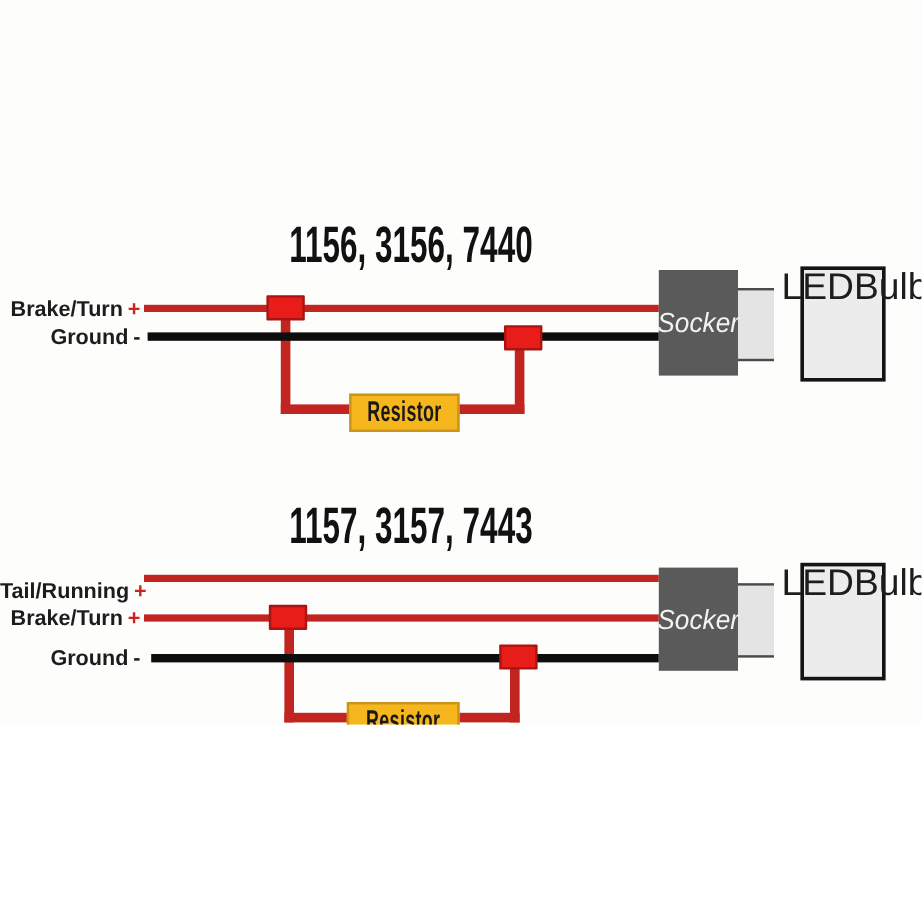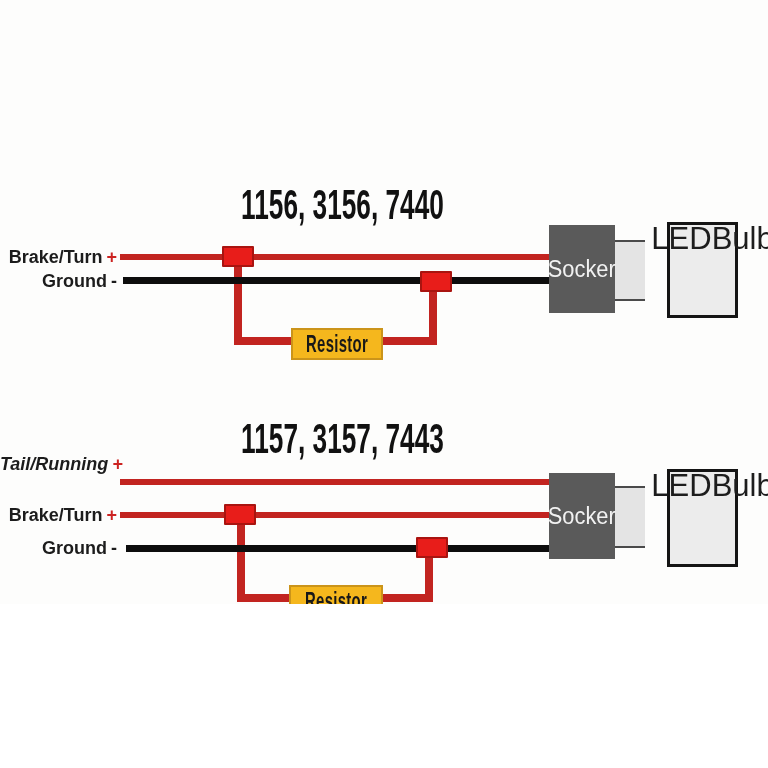--- a/index.html
+++ b/index.html
@@ -50,21 +50,21 @@
   .resistor span{
     font-size:24px;font-weight:700;color:var(--resistor-text,#181818);
     display:inline-block;transform:scaleX(0.62);transform-origin:center;
     white-space:nowrap;letter-spacing:0.5px;
   }
   .socket{
     position:absolute;z-index:4;
     background:var(--socket-fill,#5a5a5a);
     display:flex;align-items:center;justify-content:center;
     color:var(--socket-text,#f2f2f2);
-    font-size:23px;font-weight:400;
+    font-size:23px;font-weight:400;font-style:italic;
   }
   .socket span{display:inline-block;transform:scaleX(0.95);white-space:nowrap;}
   .connector{
     position:absolute;z-index:3;
     background:#e4e4e4;
     border-top:2px solid #4a4a4a;border-bottom:2px solid #4a4a4a;
     box-sizing:border-box;
   }
   .bulb{
     position:absolute;z-index:4;
@@ -139,21 +139,21 @@
       <div class="bump"></div>
       <div class="bump"></div>
     </div>
   </div>
 
   <div>
     <div class="title" style="top:416px;height:44px;line-height:44px;left:-8px;">
       <span class="condensed">1157, 3157, 7443</span>
     </div>
 
-    <div class="wire-label" style="top:451px;font-style:italic;">
+    <div class="wire-label" style="top:479px;">
       <span>Tail/Running</span><span class="sign sign-plus">+</span>
     </div>
     <div class="wire-label" style="top:502px;">
       <span>Brake/Turn</span><span class="sign sign-plus">+</span>
     </div>
     <div class="wire-label" style="top:535px;">
       <span>Ground</span><span class="sign sign-minus">-</span>
     </div>
 
     <div class="rwire" style="left:237px;top:516px;width:8px;height:86px;"></div>

